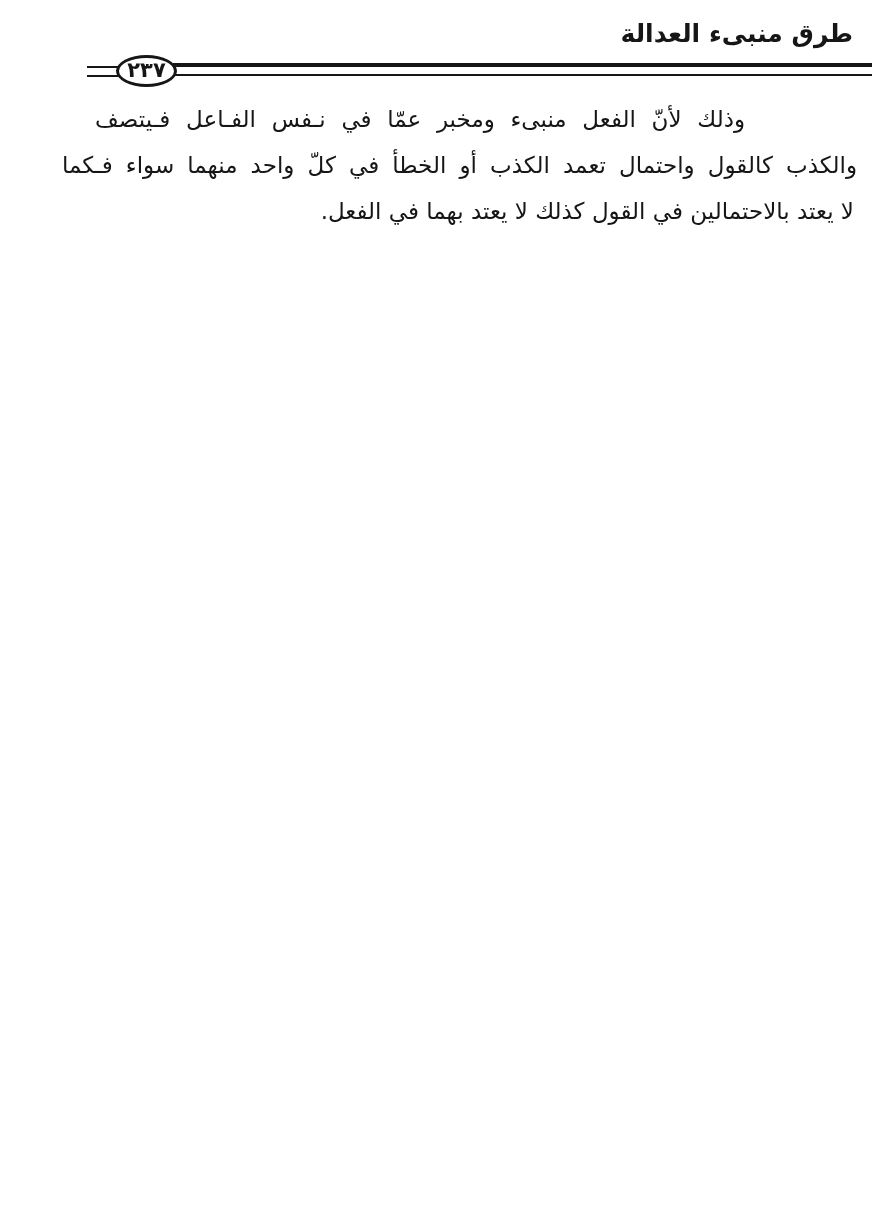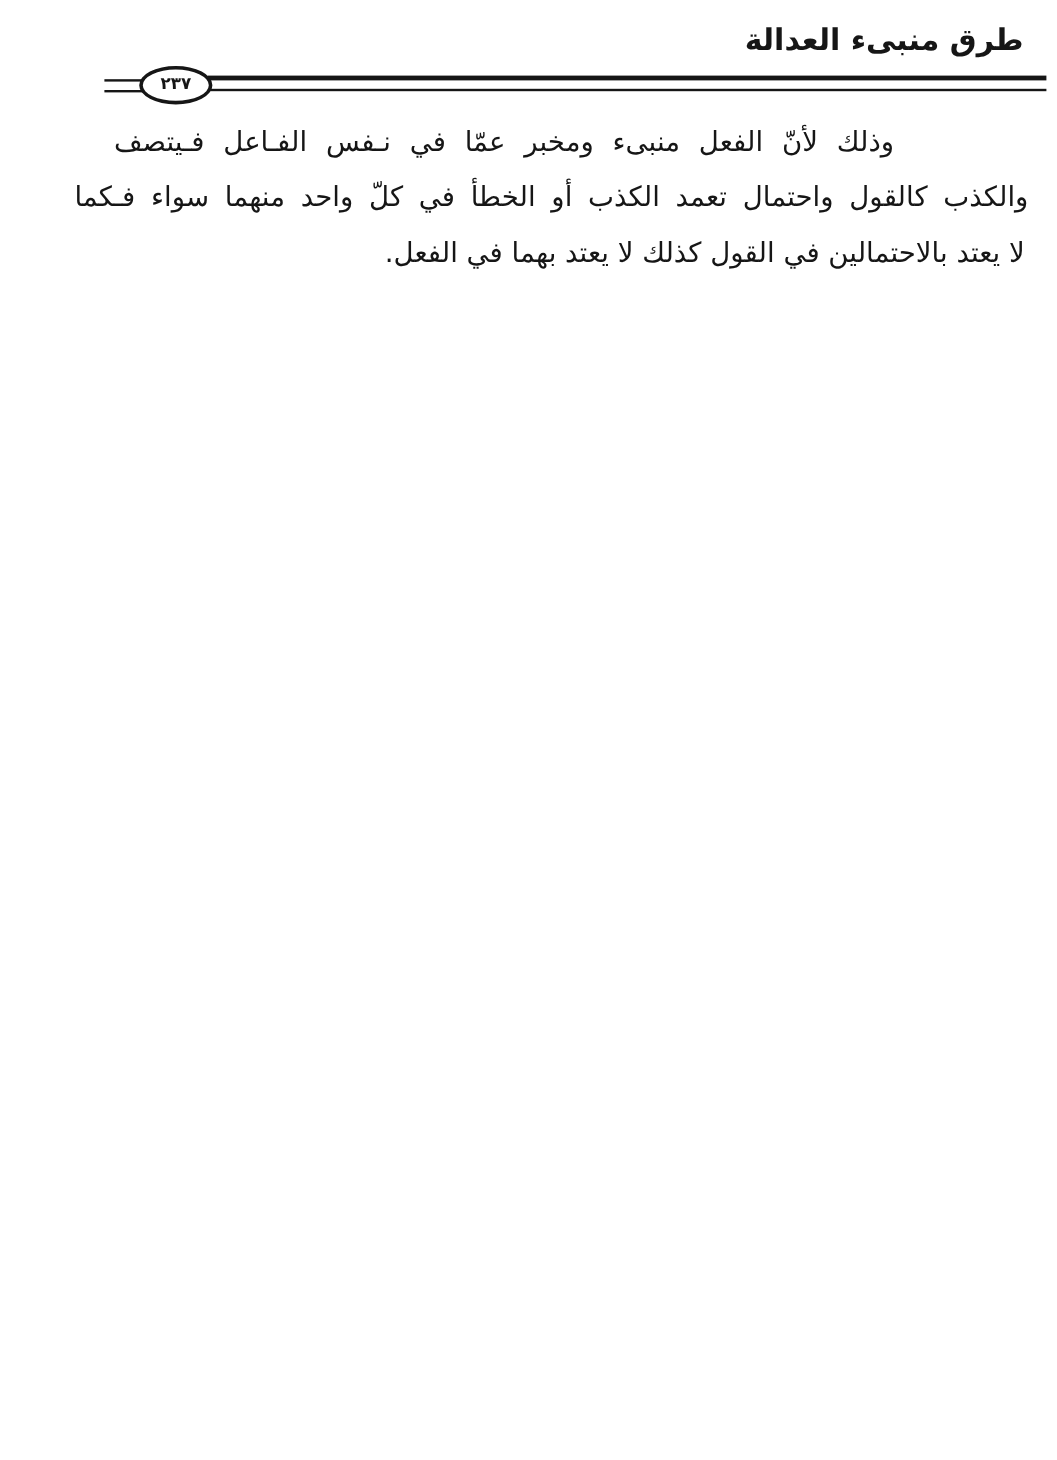--- a/index.html
+++ b/index.html
@@ -49,21 +49,21 @@
     height: 32px;
     background: var(--paper);
     border: 3px solid var(--ink);
     border-radius: 50%;
     z-index: 2;
     display: flex;
     align-items: center;
     justify-content: center;
   }
   .page-number-oval span {
-    font-size: 14px;
+    font-size: 21px;
     font-weight: bold;
     direction: rtl;
     line-height: 1;
     padding-bottom: 2px;
   }
 
   
   .text-line {
     position: absolute;
     direction: rtl;

